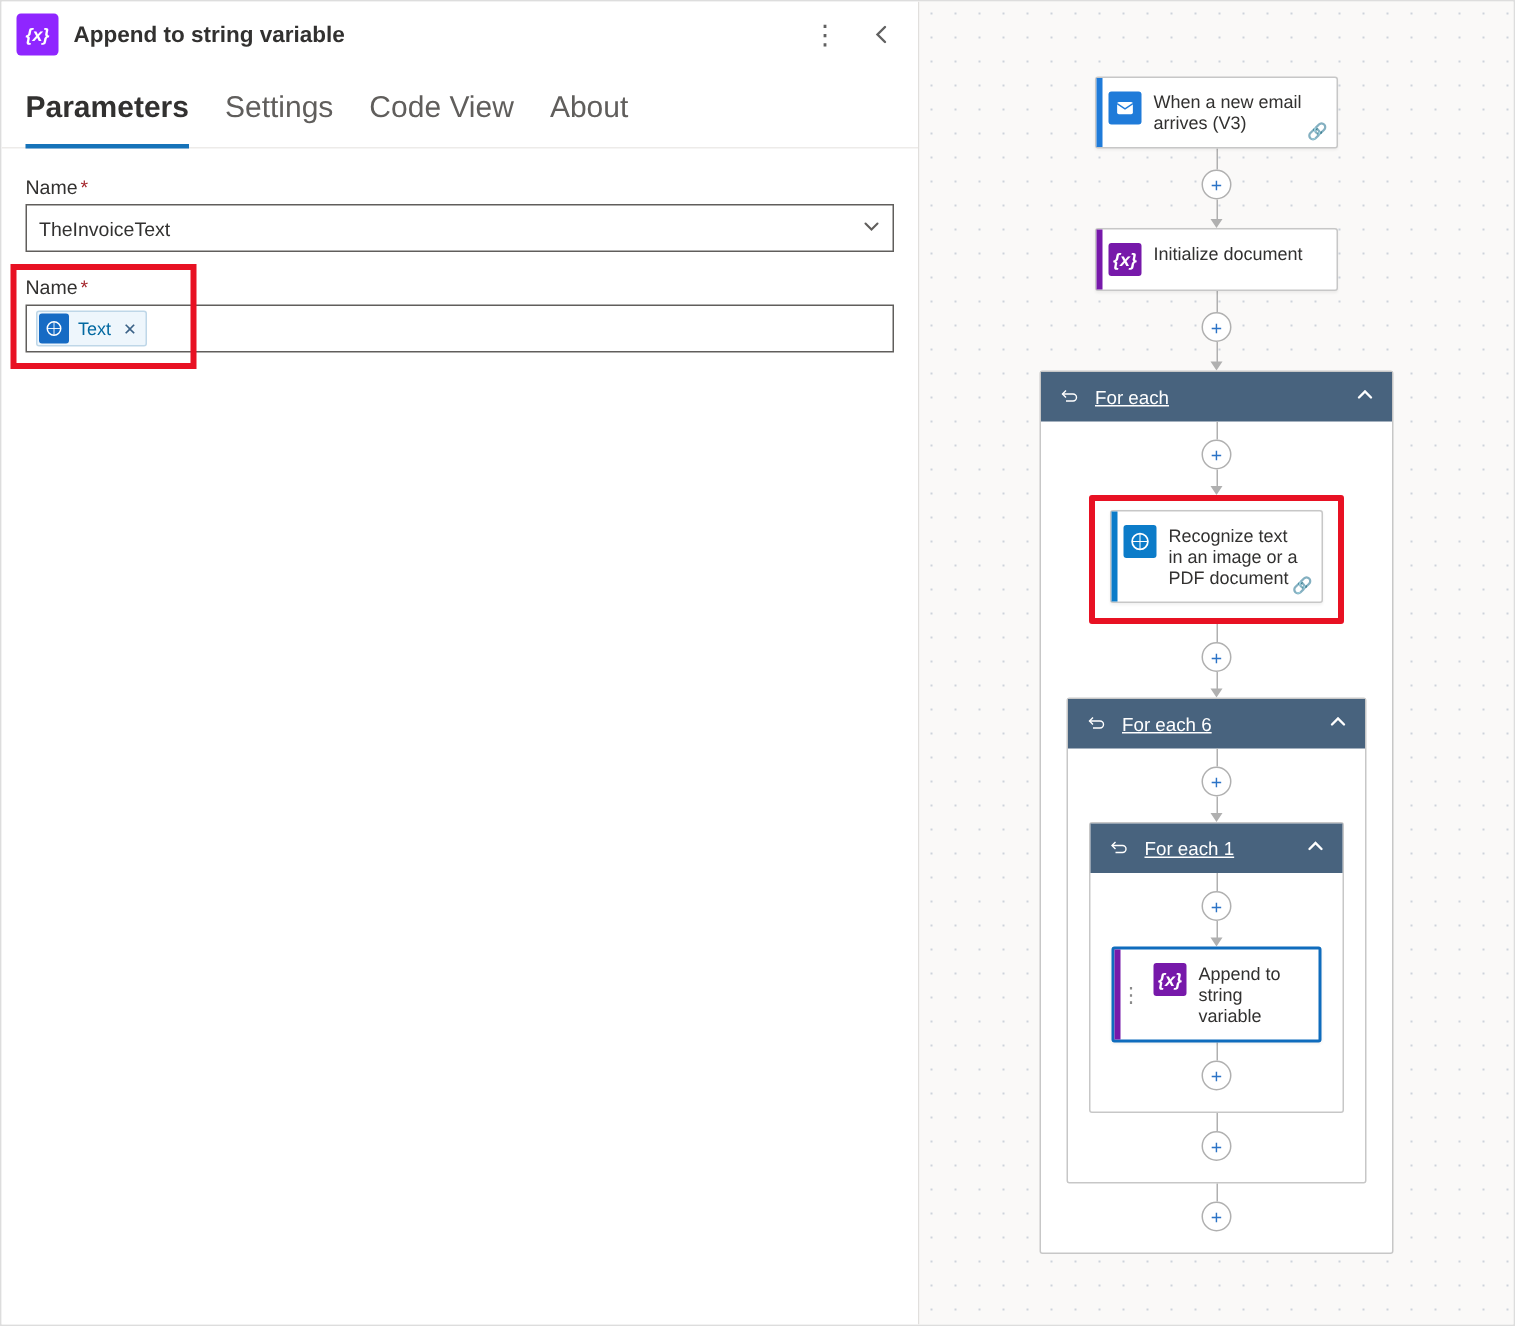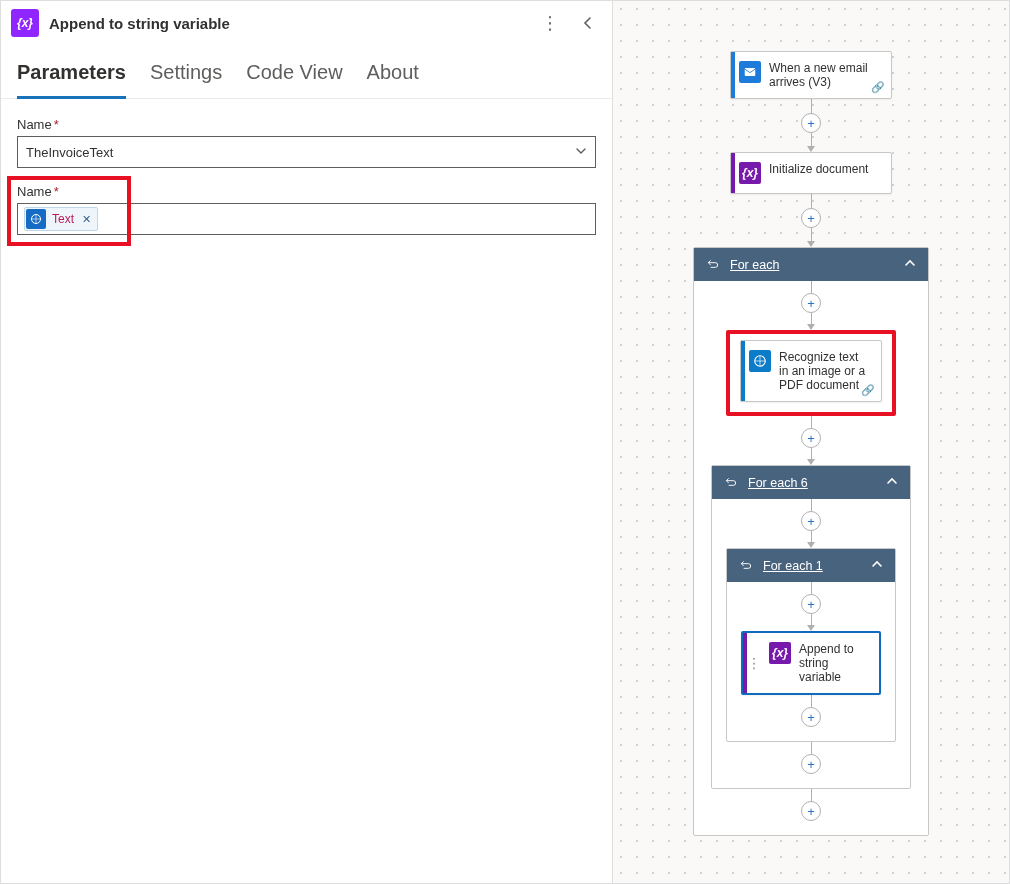--- a/index.html
+++ b/index.html
@@ -115,21 +115,21 @@
     border-radius:2px;
     padding:1px 4px 1px 1px;
     font-size:12px;
   }
   .token .tico {
     width:20px; height:20px;
     background: var(--badge-blue);
     border-radius:2px;
     display:flex; align-items:center; justify-content:center;
   }
-  .token .tx { color:#be185d; }
+  .token .tx { color:#0369a1; }
   .token .rm { color:#3b6287; cursor:pointer; font-size:11px; padding:0 2px; }
   .red-box {
     position:absolute;
     border:4px solid var(--highlight-red);
     pointer-events:none;
   }
   
   .canvas {
     flex:1;
     position: relative;

